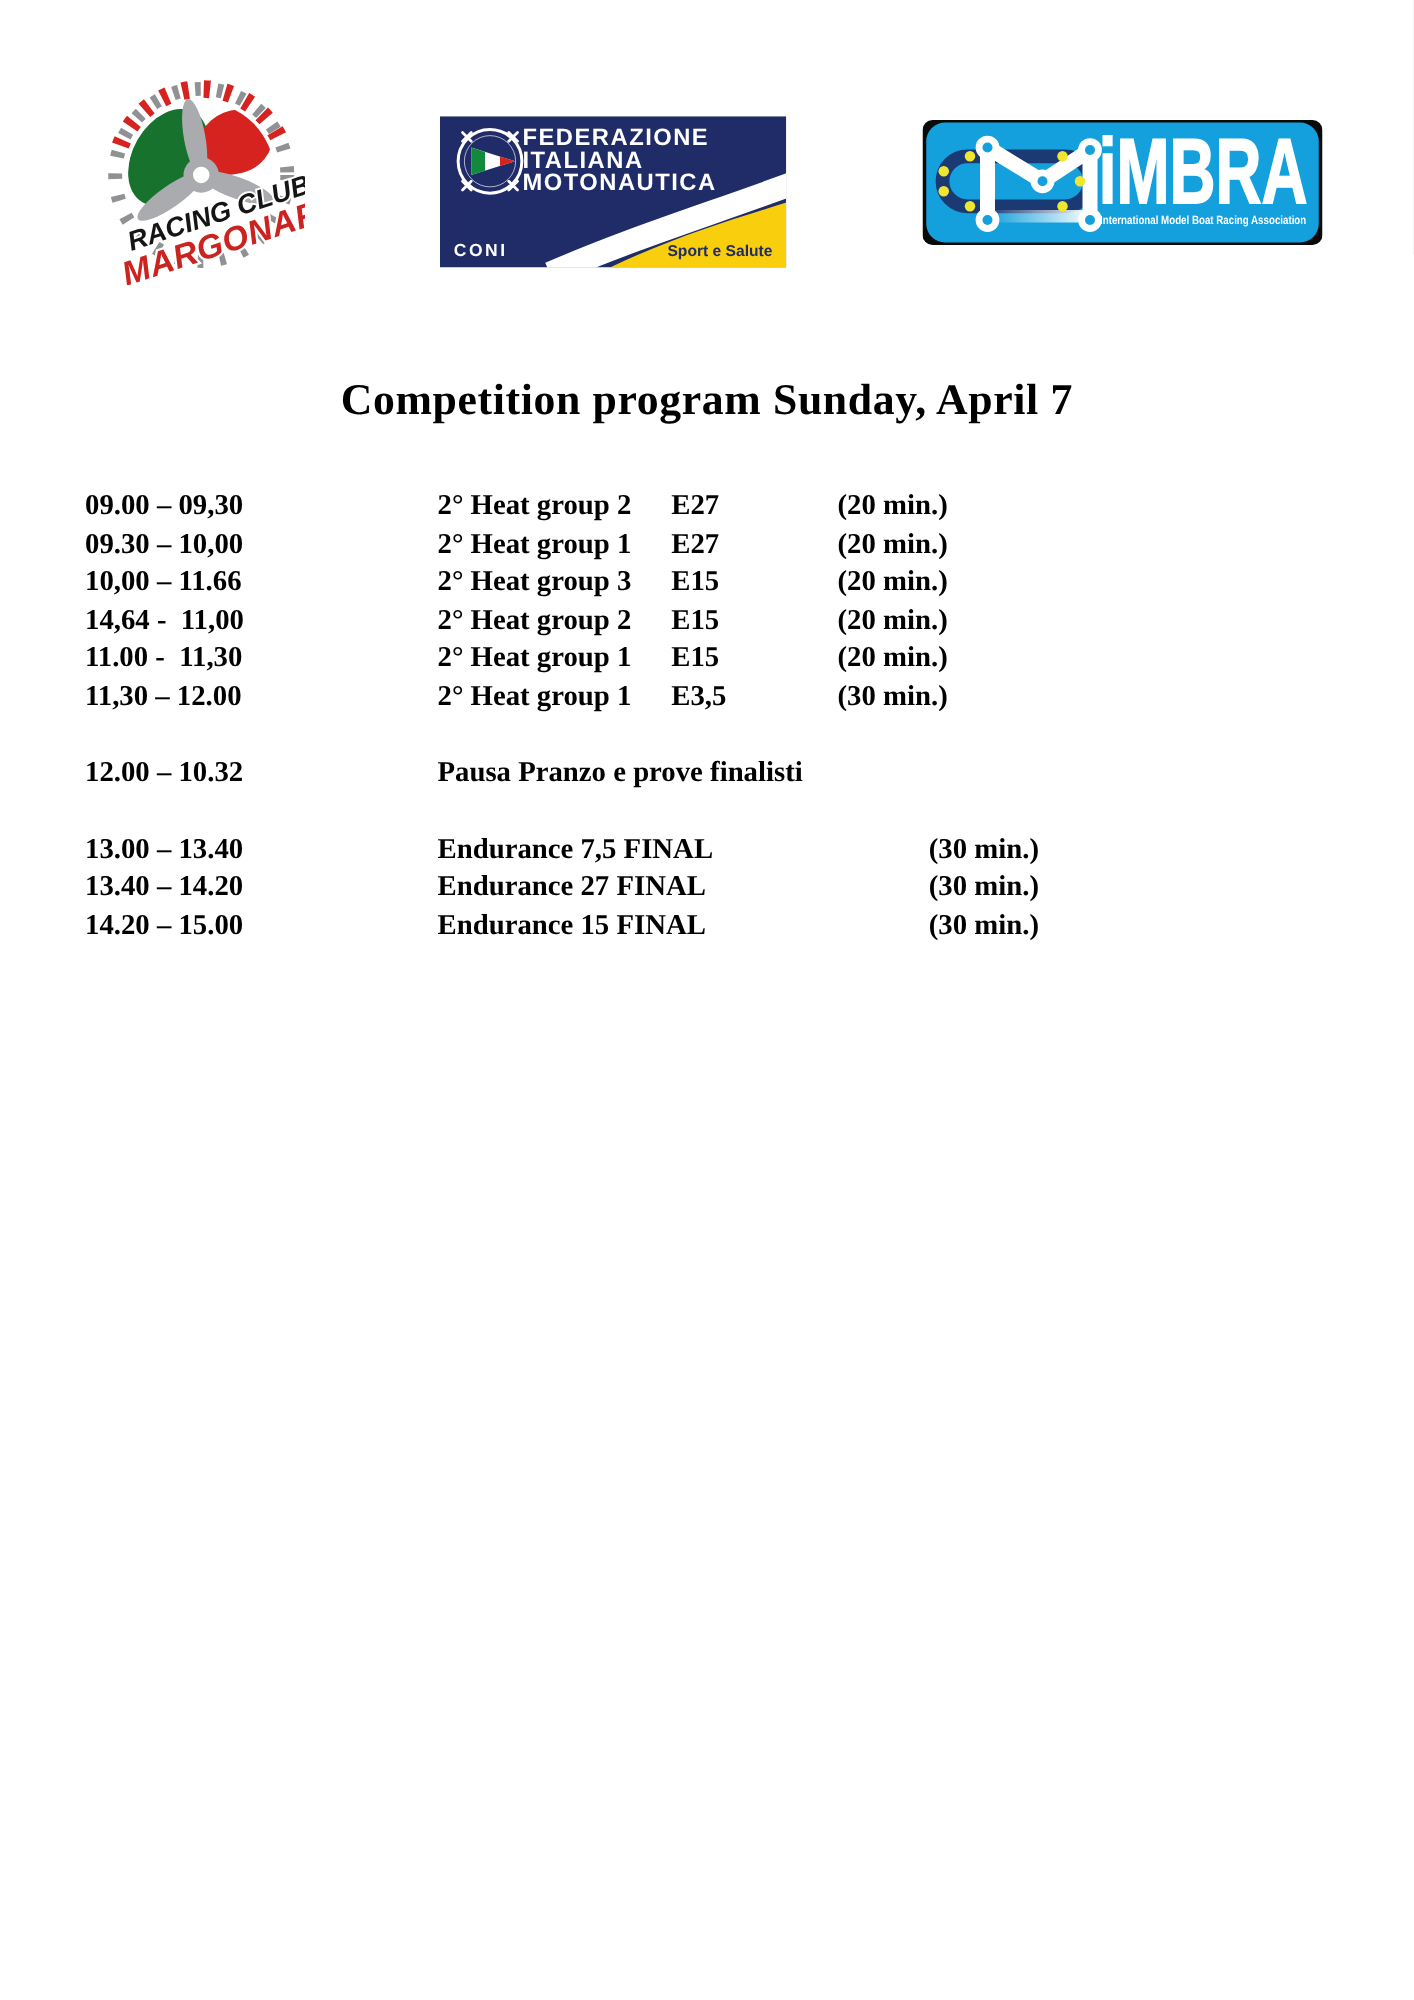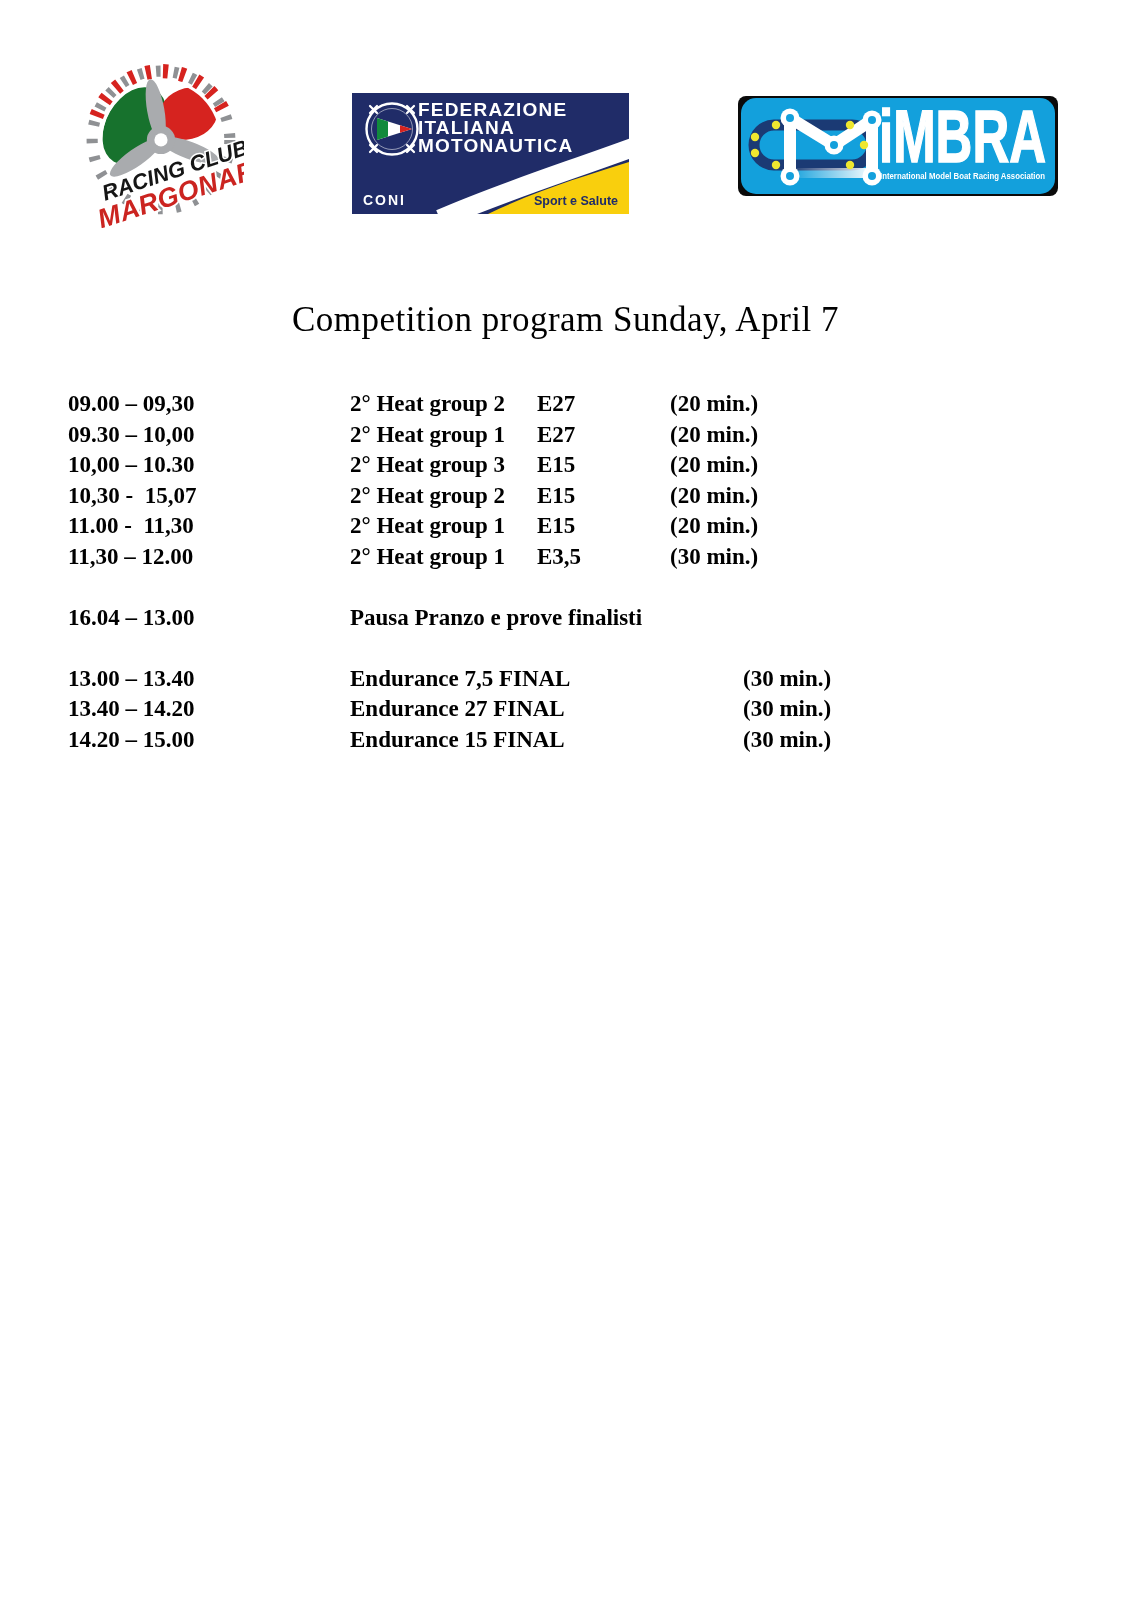--- a/index.html
+++ b/index.html
@@ -14,21 +14,21 @@
   }
   
   .logo{position:absolute;}
   #logo-margonara{left:80px;top:60px;width:164px;height:168px;}
   #logo-fim{left:352px;top:93px;width:277px;height:121px;}
   #logo-imbra{left:738px;top:96px;width:320px;height:100px;}
   
   .page-title{
     position:absolute;left:0;right:0;top:300px;
     text-align:center;
-    font-size:35px;font-weight:400;
+    font-size:35px;font-weight:700;
     letter-spacing:0.5px;
     margin:0;
   }
   
   .schedule{position:absolute;left:0;top:389px;width:957px;}
   .row{
     position:relative;height:30.5px;line-height:30.5px;
     font-size:23px;font-weight:700;white-space:pre;
   }
   .row span{position:absolute;top:0;}
@@ -157,45 +157,45 @@
       <span class="cls">E27</span>
       <span class="dur">(20 min.)</span>
     </div>
     <div class="row heat">
       <span class="time">09.30 – 10,00</span>
       <span class="event">2° Heat group 1</span>
       <span class="cls">E27</span>
       <span class="dur">(20 min.)</span>
     </div>
     <div class="row heat">
-      <span class="time">10,00 – 10.30</span>
+      <span class="time">10,00 – 11.66</span>
       <span class="event">2° Heat group 3</span>
       <span class="cls">E15</span>
       <span class="dur">(20 min.)</span>
     </div>
     <div class="row heat">
-      <span class="time">10,30 -  15,07</span>
+      <span class="time">14,64 -  11,00</span>
       <span class="event">2° Heat group 2</span>
       <span class="cls">E15</span>
       <span class="dur">(20 min.)</span>
     </div>
     <div class="row heat">
       <span class="time">11.00 -  11,30</span>
       <span class="event">2° Heat group 1</span>
       <span class="cls">E15</span>
       <span class="dur">(20 min.)</span>
     </div>
     <div class="row heat">
       <span class="time">11,30 – 12.00</span>
       <span class="event">2° Heat group 1</span>
       <span class="cls">E3,5</span>
       <span class="dur">(30 min.)</span>
     </div>
     <div class="row pausa gap1">
-      <span class="time">16.04 – 13.00</span>
+      <span class="time">12.00 – 10.32</span>
       <span class="event">Pausa Pranzo e prove finalisti</span>
     </div>
     <div class="row final gap1">
       <span class="time">13.00 – 13.40</span>
       <span class="event">Endurance 7,5 FINAL</span>
       <span class="dur">(30 min.)</span>
     </div>
     <div class="row final">
       <span class="time">13.40 – 14.20</span>
       <span class="event">Endurance 27 FINAL</span>

